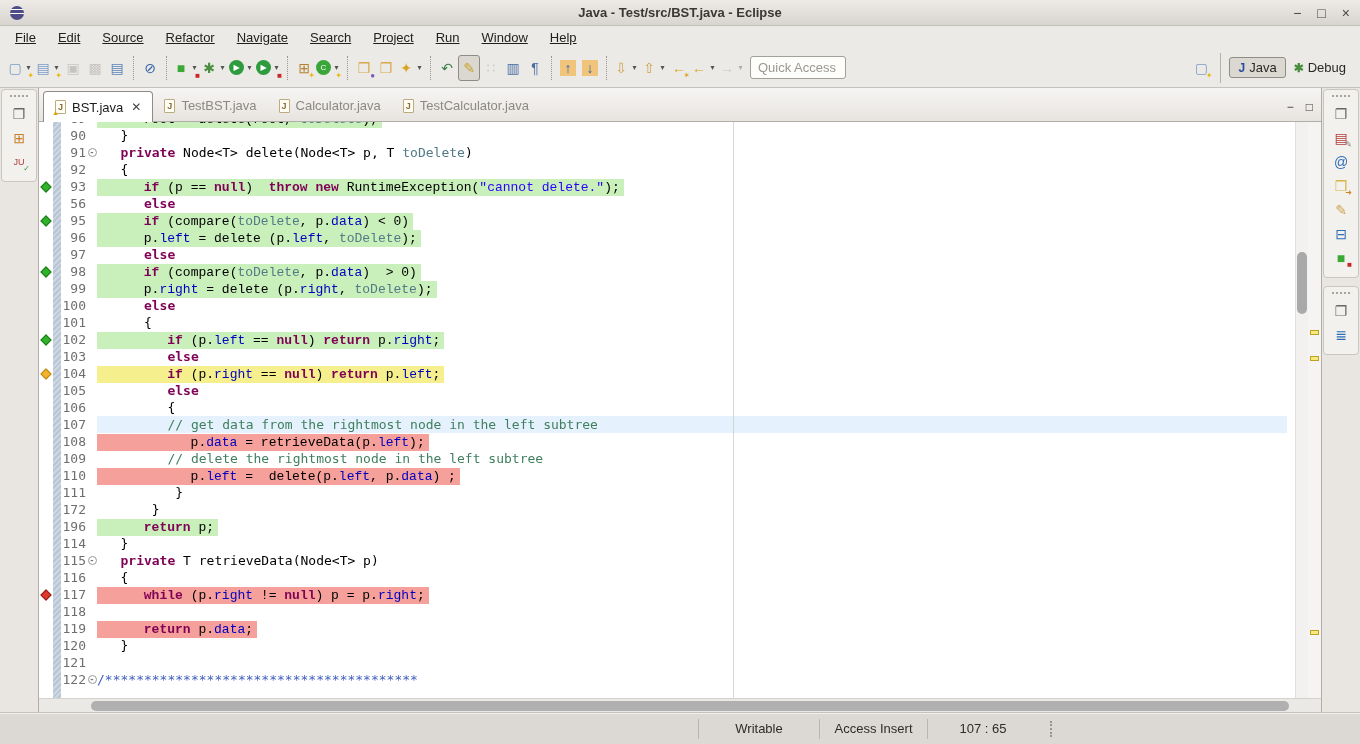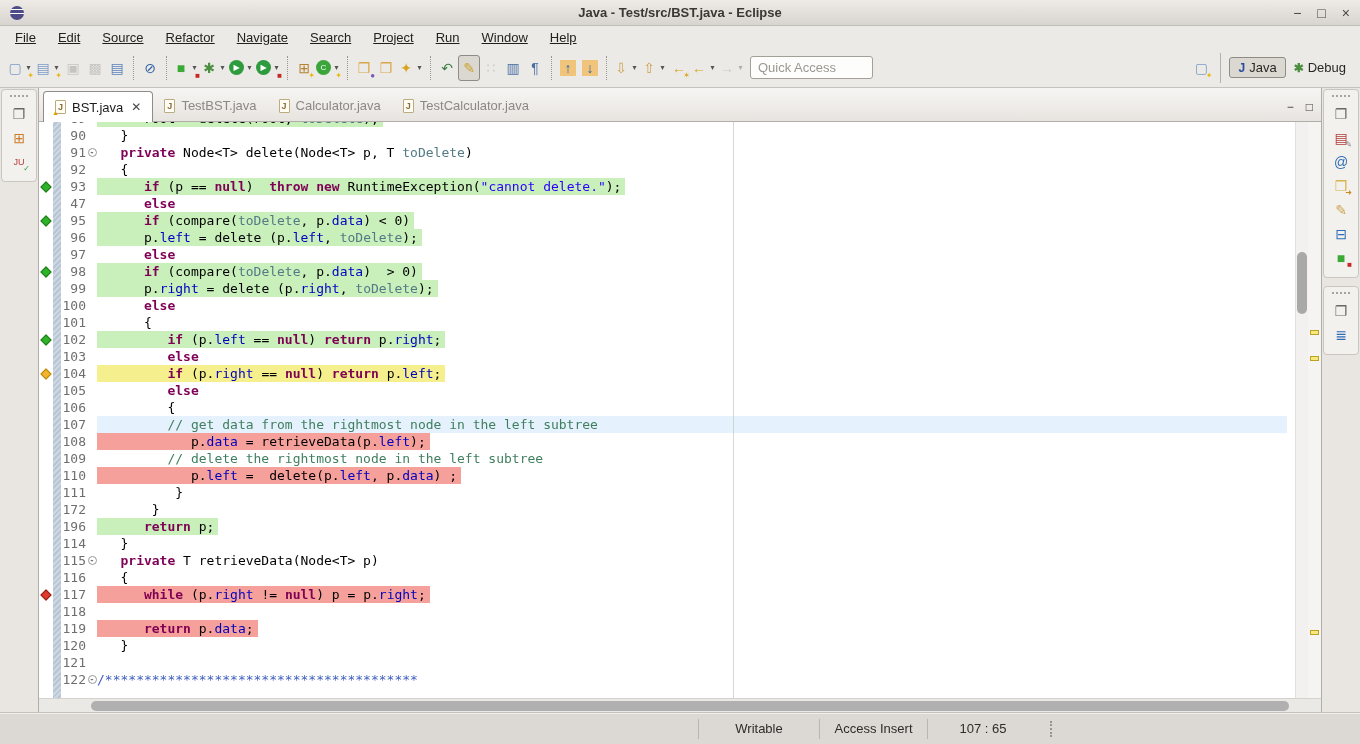--- a/index.html
+++ b/index.html
@@ -25,21 +25,21 @@
   .tb-sep { height:24px; border-left:1px dotted #9a968f; margin:0 5px; }
   .tb-sep.solid { border-left:1px solid #b5b1ab; height:30px; margin:0 8px; }
   .tb-btn { position:relative; display:inline-flex; align-items:center; justify-content:center;
             height:26px; min-width:22px; padding:0 1px; border-radius:3px; }
   .tb-btn.pressed { background:#dbd7d1; border:1px solid #8f8b85; }
   .tb-btn.disabled { opacity:.4; filter:grayscale(.8); }
   .glyph { font-size:14px; line-height:16px; display:inline-block; text-align:center; min-width:16px; }
   .glyph.circ { width:15px; height:15px; min-width:15px; border-radius:50%; font-size:8px; line-height:15px; }
   .ovl { position:absolute; right:0px; bottom:1px; font-size:8px; line-height:8px; }
   .dd { font-size:8px; color:#555; margin-left:1px; width:9px; text-align:center; }
-  .quick-access { width:123px; height:23px; border:1px solid #a39f99; border-radius:3px; background:#fdfdfc;
+  .quick-access { width:96px; height:23px; border:1px solid #a39f99; border-radius:3px; background:#fdfdfc;
                   padding:0 7px; font-size:13px; color:#333; font-family:"Liberation Sans",sans-serif; margin:0 4px; }
   .quick-access::placeholder { color:#9b9792; }
   .persp { display:flex; align-items:center; margin-left:auto; }
   .persp-btn { display:flex; align-items:center; gap:4px; padding:2px 8px; border-radius:3px; font-size:13px; color:#2a2825; }
   .persp-btn.active { background:#dbd7d1; border:1px solid #8f8b85; }
   .persp-ico { font-weight:bold; font-size:12px; position:relative; }
 
   
   .main { display:flex; height:624px; }
   .rail { width:38px; background:#e9e6e2; padding:1px; }
@@ -69,21 +69,21 @@
                 background:repeating-linear-gradient(135deg,#ccd7e2 0 2px,#b7c5d4 2px 4px); }
   .print-margin { position:absolute; left:694px; top:0; bottom:0; width:1px; background:#c9c7c4; z-index:3; opacity:.7; }
   .lines { position:absolute; left:0; right:34px; top:-12px; z-index:1; }
   .line { display:flex; height:17px; font:13px/17px "DejaVu Sans Mono",monospace; white-space:pre; }
   .cell-ann { width:14px; flex:none; display:flex; align-items:center; justify-content:center; }
   .cell-diff { width:8px; flex:none; }
   .cell-num { width:26px; flex:none; text-align:right; color:#6e6e6e; padding-right:1px; }
   .cell-fold { width:10px; flex:none; display:flex; align-items:center; justify-content:center; }
   .cell-code { flex:1; min-width:0; }
   .line.current .cell-code { background:var(--cur-line); }
-  .hl { display:inline-block; padding-right:4px; }
+  .hl { display:inline-block; padding-right:4px;font-family:Liberation Mono, monospace; }
   .cov-g { background:var(--cov-full); }
   .cov-y { background:var(--cov-part); }
   .cov-r { background:var(--cov-none); }
   .dm { width:8px; height:8px; transform:rotate(45deg); border:1px solid; }
   .dm-g { background:#2fb32a; border-color:#1d7a18; }
   .dm-y { background:#f2b32e; border-color:#b8860b; }
   .dm-r { background:#e03a2e; border-color:#8e1d14; }
   .fold { width:9px; height:9px; border:1px solid #9a9a9a; border-radius:50%; color:#777;
           font:bold 8px/7px "DejaVu Sans Mono",monospace; text-align:center; background:#fff; }
   .tk-k { color:var(--c-keyword); font-weight:bold; }
@@ -311,21 +311,21 @@
 
     <div class="editor-body">
       <div class="diff-strip"></div>
       <div class="print-margin"></div>
       <div class="lines">
           <div class="line"><span class="cell-ann"></span><span class="cell-diff"></span><span class="cell-num">89</span><span class="cell-fold"></span><span class="cell-code"><span class="hl cov-g"><span class="tk-p">      root = delete(root, </span><span class="tk-v">toDelete</span><span class="tk-p">);</span></span></span></div>
           <div class="line"><span class="cell-ann"></span><span class="cell-diff"></span><span class="cell-num">90</span><span class="cell-fold"></span><span class="cell-code"><span class="tk-p">   }</span></span></div>
           <div class="line"><span class="cell-ann"></span><span class="cell-diff"></span><span class="cell-num">91</span><span class="cell-fold"><span class="fold">-</span></span><span class="cell-code"><span class="tk-p">   </span><span class="tk-k">private</span><span class="tk-p"> Node&lt;T&gt; delete(Node&lt;T&gt; p, T </span><span class="tk-v">toDelete</span><span class="tk-p">)</span></span></div>
           <div class="line"><span class="cell-ann"></span><span class="cell-diff"></span><span class="cell-num">92</span><span class="cell-fold"></span><span class="cell-code"><span class="tk-p">   {</span></span></div>
           <div class="line"><span class="cell-ann"><span class="dm dm-g"></span></span><span class="cell-diff"></span><span class="cell-num">93</span><span class="cell-fold"></span><span class="cell-code"><span class="hl cov-g"><span class="tk-p">      </span><span class="tk-k">if</span><span class="tk-p"> (p == </span><span class="tk-k">null</span><span class="tk-p">)  </span><span class="tk-k">throw</span><span class="tk-p"> </span><span class="tk-k">new</span><span class="tk-p"> RuntimeException(</span><span class="tk-s">"cannot delete."</span><span class="tk-p">);</span></span></span></div>
-          <div class="line"><span class="cell-ann"></span><span class="cell-diff"></span><span class="cell-num">47</span><span class="cell-fold"></span><span class="cell-code"><span class="tk-p">      </span><span class="tk-k">else</span></span></div>
+          <div class="line"><span class="cell-ann"></span><span class="cell-diff"></span><span class="cell-num">56</span><span class="cell-fold"></span><span class="cell-code"><span class="tk-p">      </span><span class="tk-k">else</span></span></div>
           <div class="line"><span class="cell-ann"><span class="dm dm-g"></span></span><span class="cell-diff"></span><span class="cell-num">95</span><span class="cell-fold"></span><span class="cell-code"><span class="hl cov-g"><span class="tk-p">      </span><span class="tk-k">if</span><span class="tk-p"> (compare(</span><span class="tk-v">toDelete</span><span class="tk-p">, p.</span><span class="tk-f">data</span><span class="tk-p">) &lt; 0)</span></span></span></div>
           <div class="line"><span class="cell-ann"></span><span class="cell-diff"></span><span class="cell-num">96</span><span class="cell-fold"></span><span class="cell-code"><span class="hl cov-g"><span class="tk-p">      p.</span><span class="tk-f">left</span><span class="tk-p"> = delete (p.</span><span class="tk-f">left</span><span class="tk-p">, </span><span class="tk-v">toDelete</span><span class="tk-p">);</span></span></span></div>
           <div class="line"><span class="cell-ann"></span><span class="cell-diff"></span><span class="cell-num">97</span><span class="cell-fold"></span><span class="cell-code"><span class="tk-p">      </span><span class="tk-k">else</span></span></div>
           <div class="line"><span class="cell-ann"><span class="dm dm-g"></span></span><span class="cell-diff"></span><span class="cell-num">98</span><span class="cell-fold"></span><span class="cell-code"><span class="hl cov-g"><span class="tk-p">      </span><span class="tk-k">if</span><span class="tk-p"> (compare(</span><span class="tk-v">toDelete</span><span class="tk-p">, p.</span><span class="tk-f">data</span><span class="tk-p">)  &gt; 0)</span></span></span></div>
           <div class="line"><span class="cell-ann"></span><span class="cell-diff"></span><span class="cell-num">99</span><span class="cell-fold"></span><span class="cell-code"><span class="hl cov-g"><span class="tk-p">      p.</span><span class="tk-f">right</span><span class="tk-p"> = delete (p.</span><span class="tk-f">right</span><span class="tk-p">, </span><span class="tk-v">toDelete</span><span class="tk-p">);</span></span></span></div>
           <div class="line"><span class="cell-ann"></span><span class="cell-diff"></span><span class="cell-num">100</span><span class="cell-fold"></span><span class="cell-code"><span class="tk-p">      </span><span class="tk-k">else</span></span></div>
           <div class="line"><span class="cell-ann"></span><span class="cell-diff"></span><span class="cell-num">101</span><span class="cell-fold"></span><span class="cell-code"><span class="tk-p">      {</span></span></div>
           <div class="line"><span class="cell-ann"><span class="dm dm-g"></span></span><span class="cell-diff"></span><span class="cell-num">102</span><span class="cell-fold"></span><span class="cell-code"><span class="hl cov-g"><span class="tk-p">         </span><span class="tk-k">if</span><span class="tk-p"> (p.</span><span class="tk-f">left</span><span class="tk-p"> == </span><span class="tk-k">null</span><span class="tk-p">) </span><span class="tk-k">return</span><span class="tk-p"> p.</span><span class="tk-f">right</span><span class="tk-p">;</span></span></span></div>
           <div class="line"><span class="cell-ann"></span><span class="cell-diff"></span><span class="cell-num">103</span><span class="cell-fold"></span><span class="cell-code"><span class="tk-p">         </span><span class="tk-k">else</span></span></div>
           <div class="line"><span class="cell-ann"><span class="dm dm-y"></span></span><span class="cell-diff"></span><span class="cell-num">104</span><span class="cell-fold"></span><span class="cell-code"><span class="hl cov-y"><span class="tk-p">         </span><span class="tk-k">if</span><span class="tk-p"> (p.</span><span class="tk-f">right</span><span class="tk-p"> == </span><span class="tk-k">null</span><span class="tk-p">) </span><span class="tk-k">return</span><span class="tk-p"> p.</span><span class="tk-f">left</span><span class="tk-p">;</span></span></span></div>

